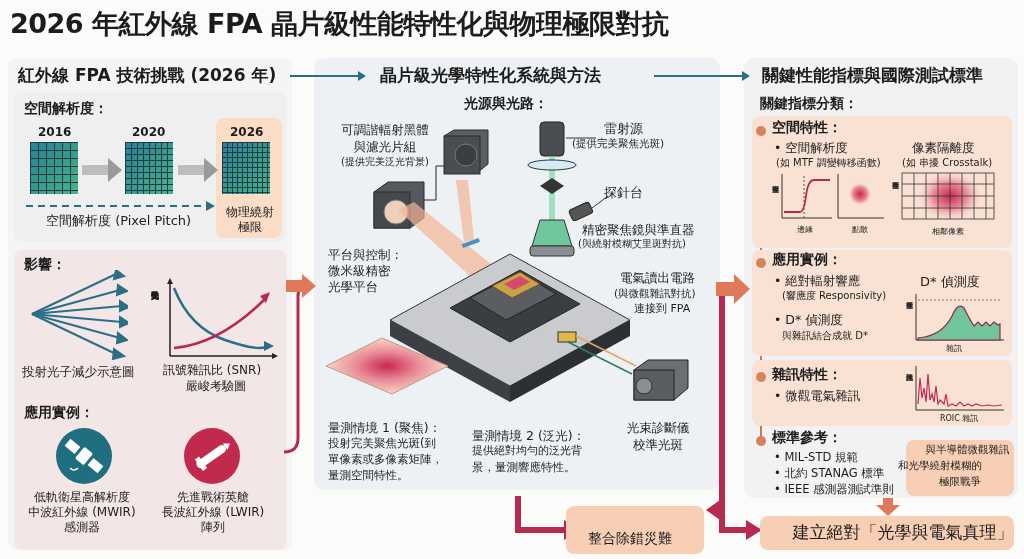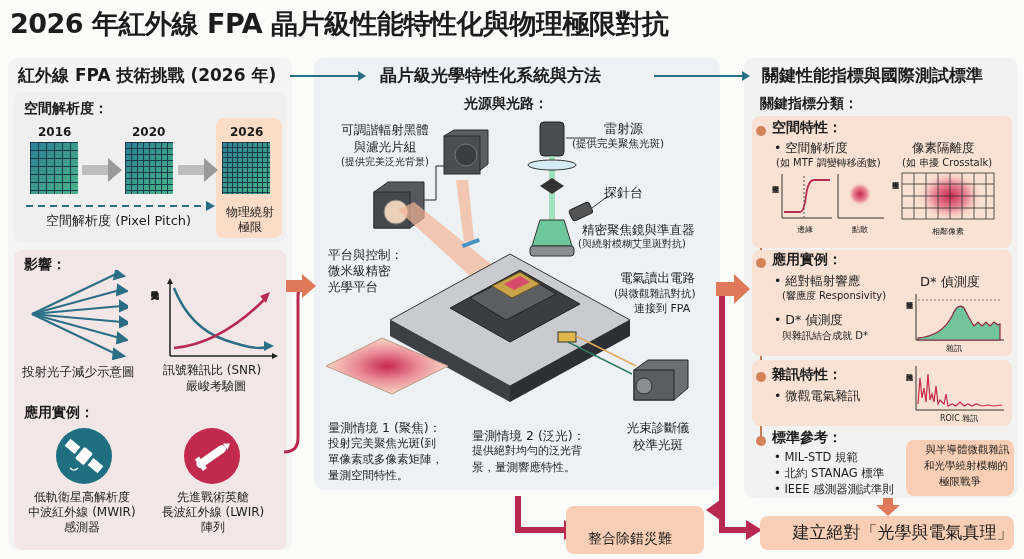--- a/index.html
+++ b/index.html
@@ -312,21 +312,21 @@
   <div class="tiny" style="left:904px;top:368px;writing-mode:vertical-rl;font-size:7px">雜訊強度</div>
   <div class="tiny" style="left:940px;top:413px;font-size:8px">ROIC 雜訊</div>
 
   <div class="abs" style="left:756px;top:436px;width:10px;height:10px;border-radius:5px;background:#d4835a"></div>
   <div class="sub" style="left:772px;top:429px;font-size:14px">標準參考：</div>
   <div class="small lbl-bold" style="left:774px;top:450px;font-size:11.5px">• MIL-STD 規範</div>
   <div class="small lbl-bold" style="left:774px;top:466px;font-size:11.5px">• 北約 STANAG 標準</div>
   <div class="small lbl-bold" style="left:774px;top:482px;font-size:11.5px">• IEEE 感測器測試準則</div>
   <div class="box" style="left:906px;top:440px;width:108px;height:56px;background:#f8cfb4"></div>
   <div class="small center lbl-bold" style="left:906px;top:443px;width:123px;font-size:10.5px">與半導體微觀雜訊</div>
-  <div class="small center lbl-bold" style="left:912px;top:459px;width:108px;font-size:10.5px">和光學繞射模糊的</div>
+  <div class="small center lbl-bold" style="left:886px;top:459px;width:108px;font-size:10.5px">和光學繞射模糊的</div>
   <div class="small center lbl-bold" style="left:906px;top:475px;width:108px;font-size:10.5px">極限戰爭</div>
   <svg class="abs" style="left:876px;top:498px" width="24" height="18">
       <rect x="7" y="0" width="10" height="8" fill="#e0795a"></rect>
       <polygon points="0,7 24,7 12,18" fill="#e0795a"></polygon>
     </svg>
   <div class="box" style="left:760px;top:516px;width:254px;height:34px;background:#f8cfb4"></div>
   <div class="small center lbl-bold" style="left:760px;top:522px;width:286px;font-size:17px">建立絕對「光學與電氣真理」</div>
 
 </div>
 

